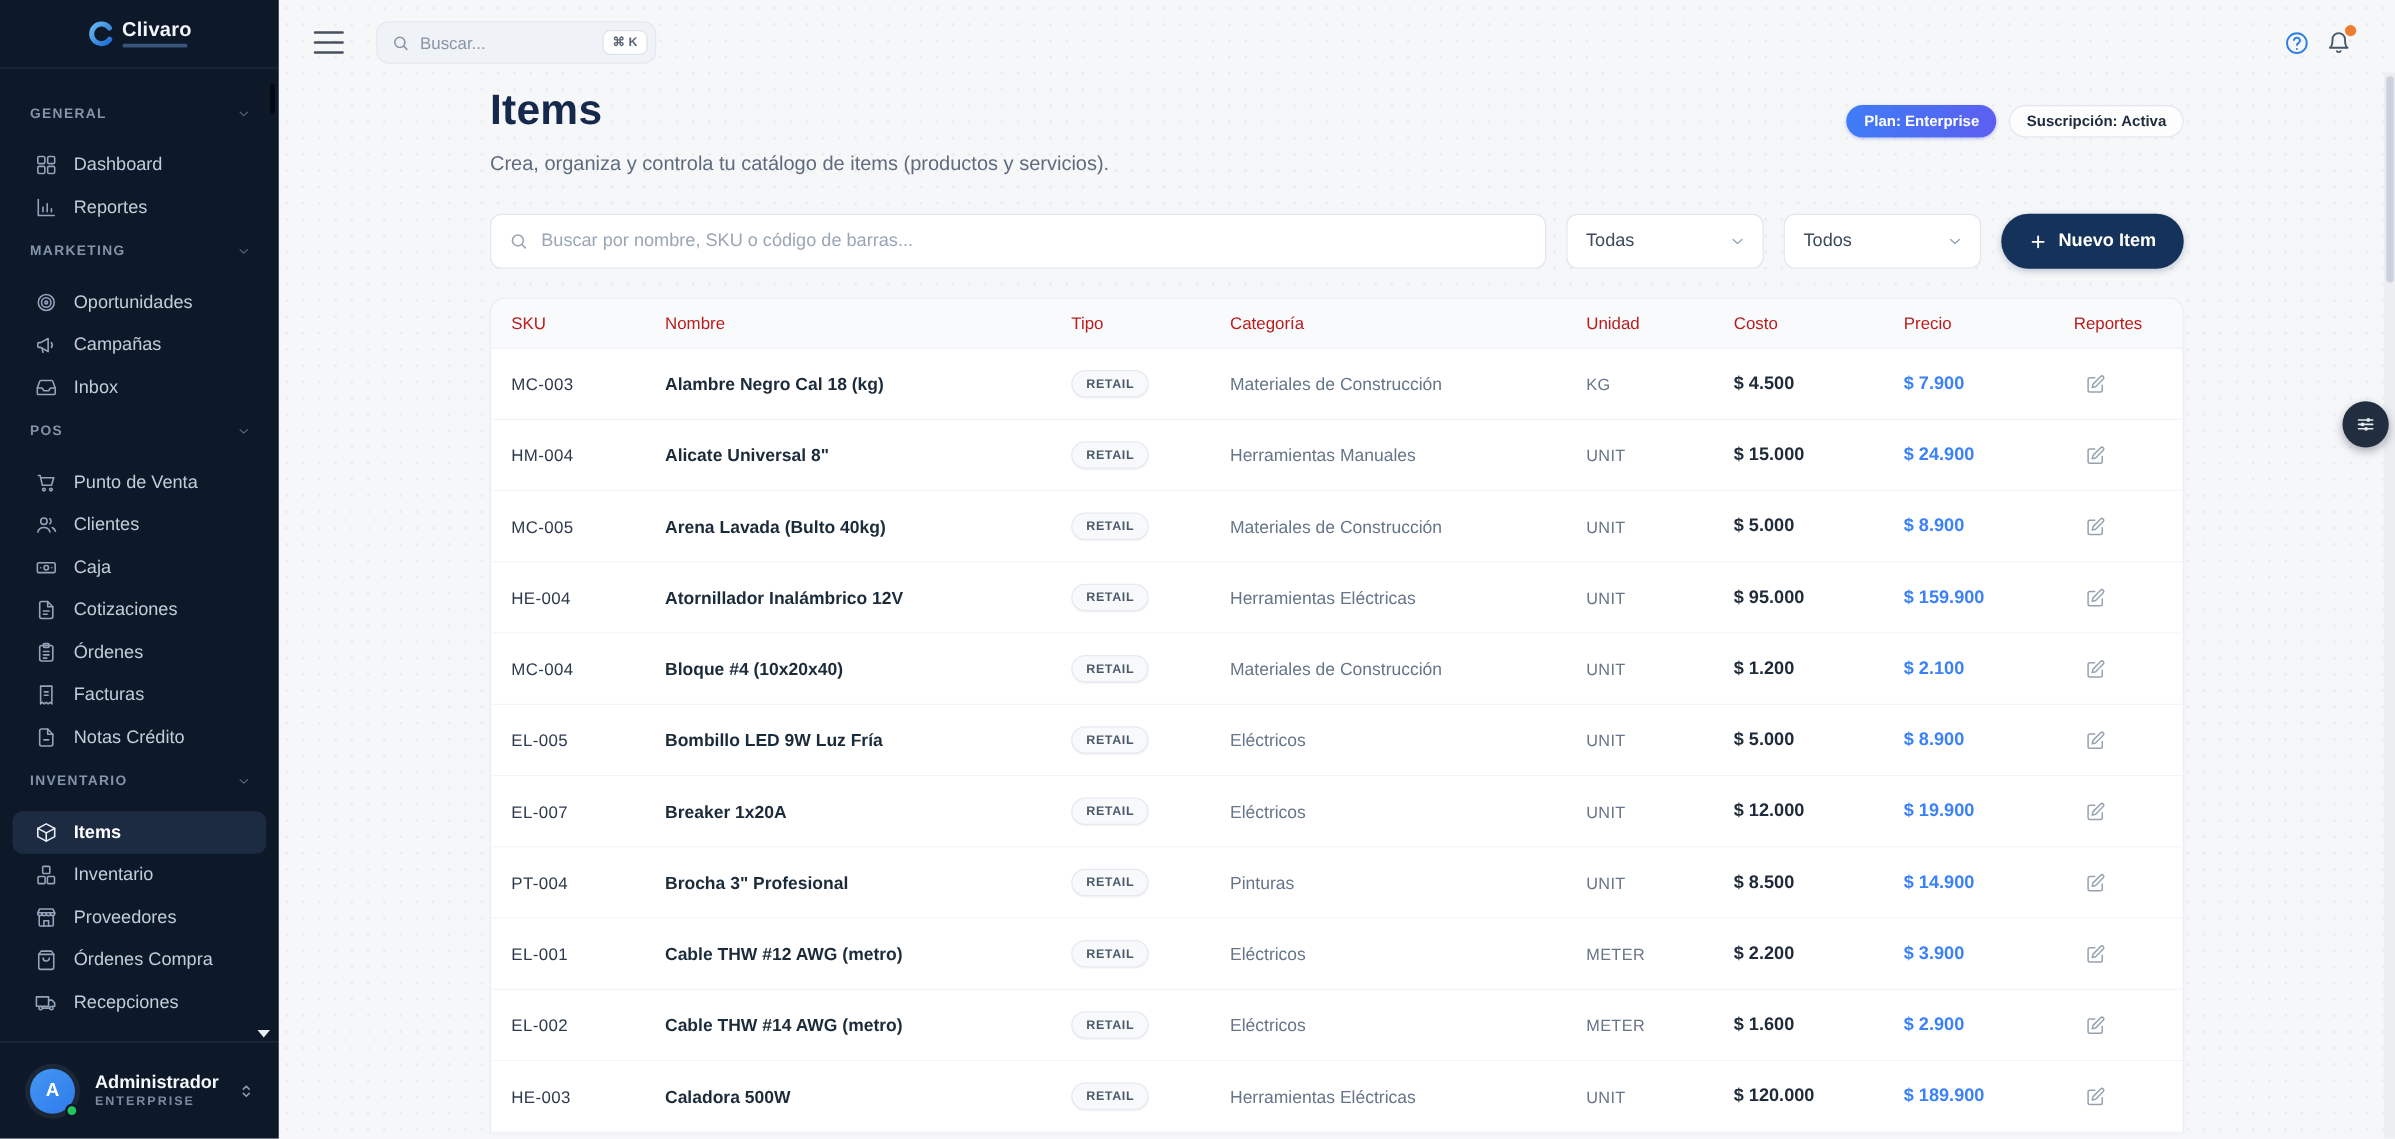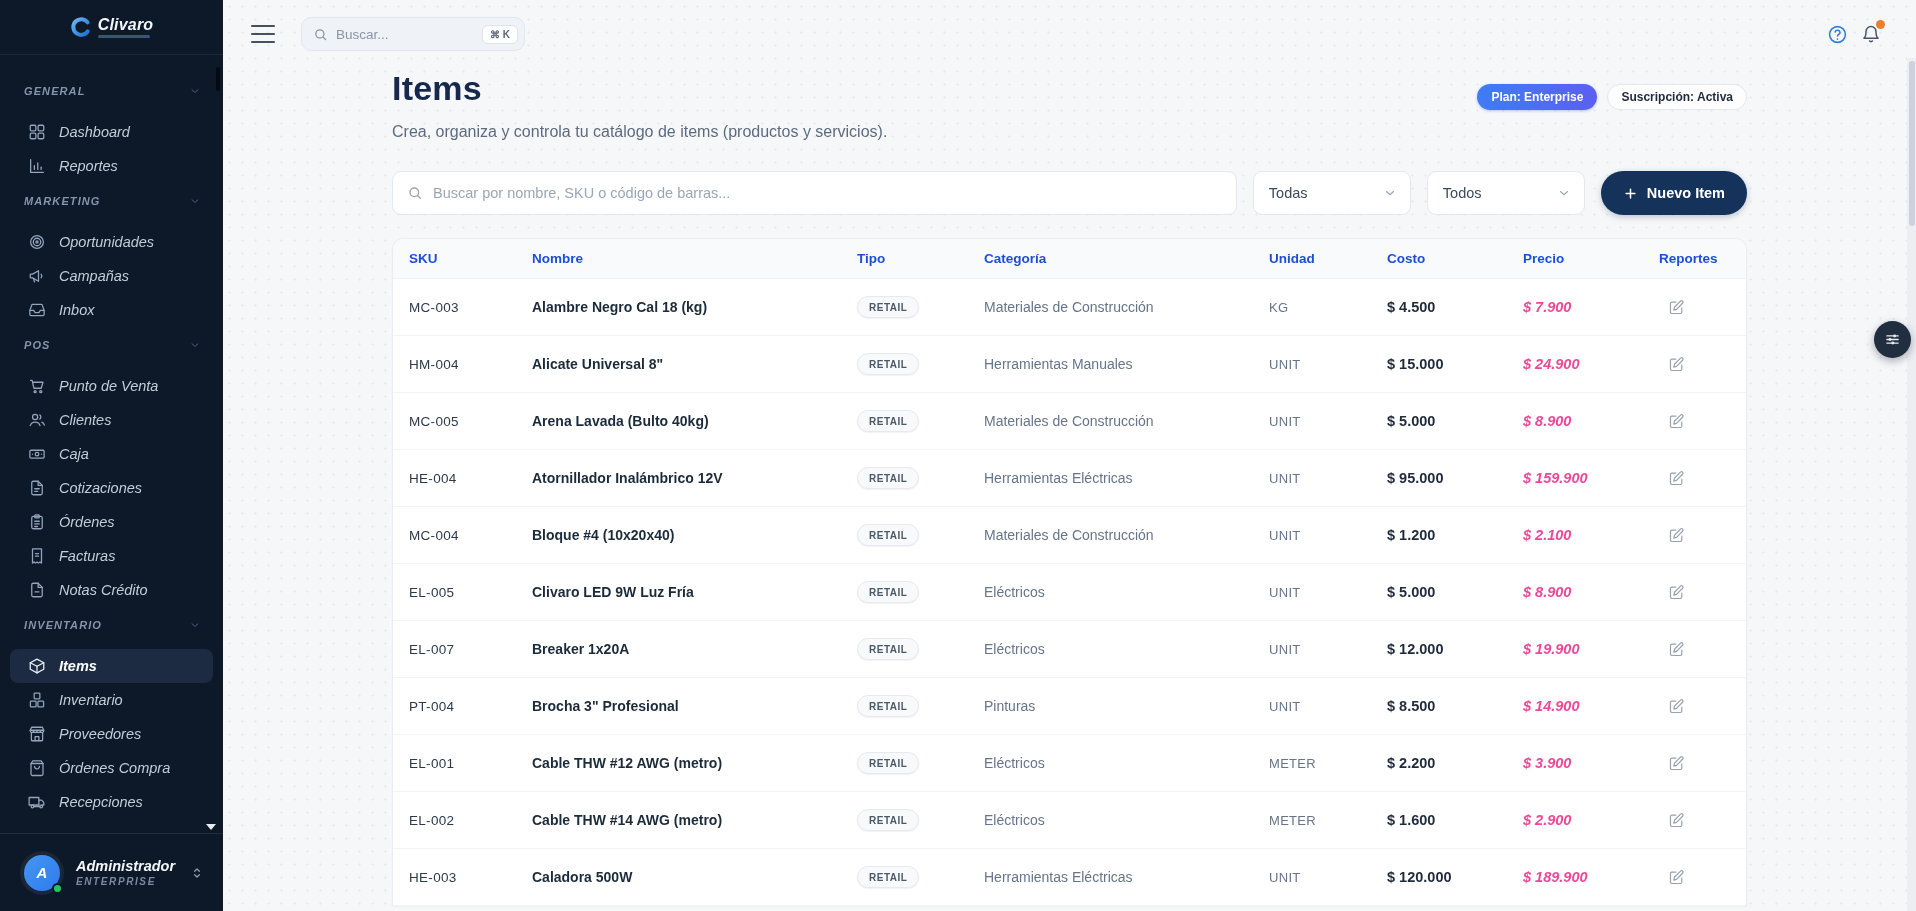--- a/index.html
+++ b/index.html
@@ -10,21 +10,21 @@
     background:#f6f7f9;
     color:#1e293b;
   }
   svg { display:block; }
 
   
   .sidebar {
     width:223px; height:911px; flex:0 0 223px;
     background:#0d1829; color:#c2cdda;
     display:flex; flex-direction:column;
-    position:relative; z-index:5;font-style:italic;
+    position:relative; z-index:5;
   }
   .logo-area {
     height:55px; display:flex; align-items:center; justify-content:center;
     border-bottom:1px solid rgba(255,255,255,0.08);
     flex:0 0 55px;
   }
   .logo-wrap { display:flex; align-items:center; gap:6px; }
   .logo-icon { width:22px; height:22px; }
   .logo-text-col { display:flex; flex-direction:column; align-items:flex-start; }
   .logo-name { color:#f2f6fb; font-size:16px; font-weight:700; letter-spacing:.2px; line-height:16px; }
@@ -167,36 +167,36 @@
     border-radius:12px 12px 0 0; box-shadow:0 1px 2px rgba(15,23,42,.04);
     overflow:hidden;
   }
   .tgrid {
     display:grid;
     grid-template-columns:123px 325px 127px 285px 118px 136px 136px 1fr;
     padding:0 16px; align-items:center;
   }
   .thead {
     height:40px; background:#f8fafc; border-bottom:1px solid #edf0f4;
-    color:#1d4ed8; font-size:13.5px;font-weight:bold;
+    color:#b91c1c; font-size:13.5px;
   }
   .trow {
     height:57px; border-bottom:1px solid #f1f4f8; background:#fff; font-size:14px;
   }
   .c-sku { color:#2d3a4d; font-size:13.5px; letter-spacing:.3px; }
   .c-nombre { color:#1c2b3a; font-weight:600; padding-right:12px; }
   .badge-retail {
     display:inline-block; padding:5px 11px 4px; border-radius:999px;
     background:#f7f9fb; border:1px solid #e6eaf0; box-shadow:0 1px 1px rgba(15,23,42,.05);
     font-size:10px; font-weight:700; letter-spacing:.5px; color:#4b5a6b;
   }
   .c-cat { color:#66758a; }
   .c-unidad { color:#66758a; font-size:13px; letter-spacing:.3px; }
   .c-costo { color:#1f2a3a; font-weight:700; font-size:14.5px; }
-  .c-precio { color:#ec4899; font-weight:700; font-size:14.5px;font-style:italic; }
+  .c-precio { color:#3b82f6; font-weight:700; font-size:14.5px; }
   .edit-btn {
     background:none; border:none; cursor:pointer; color:#97a2b0;
     width:26px; height:26px; display:flex; align-items:center; justify-content:center;
     margin-left:4px;
   }
   .edit-btn svg { width:17px; height:17px; }
 
   
   .fab {
     position:absolute; right:5px; top:321px; width:37px; height:37px; border-radius:50%;
@@ -649,21 +649,21 @@
                   <svg viewBox="0 0 24 24" fill="none" stroke="currentColor" stroke-width="1.7" stroke-linecap="round" stroke-linejoin="round">
                     <path d="M11 4.5H5.5a2 2 0 0 0-2 2v12a2 2 0 0 0 2 2h12a2 2 0 0 0 2-2V13"></path>
                     <path d="M17.7 3.1a2 2 0 0 1 2.9 2.9L12 14.6l-3.9 1 1-3.9z"></path>
                   </svg>
                 </span>
               </button>
             </div>
           </div>
           <div class="tgrid trow">
             <div class="c-sku">EL-005</div>
-            <div class="c-nombre">Clivaro LED 9W Luz Fría</div>
+            <div class="c-nombre">Bombillo LED 9W Luz Fría</div>
             <div><span class="badge-retail">RETAIL</span></div>
             <div class="c-cat">Eléctricos</div>
             <div class="c-unidad">UNIT</div>
             <div class="c-costo">$ 5.000</div>
             <div class="c-precio">$ 8.900</div>
             <div>
               <button class="edit-btn">
                 <span>
                   <svg viewBox="0 0 24 24" fill="none" stroke="currentColor" stroke-width="1.7" stroke-linecap="round" stroke-linejoin="round">
                     <path d="M11 4.5H5.5a2 2 0 0 0-2 2v12a2 2 0 0 0 2 2h12a2 2 0 0 0 2-2V13"></path>

